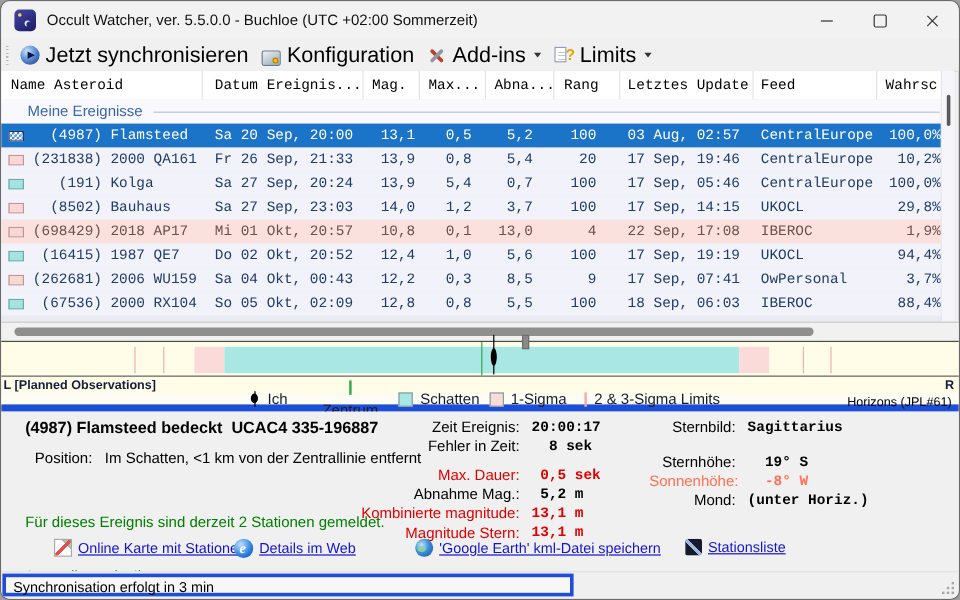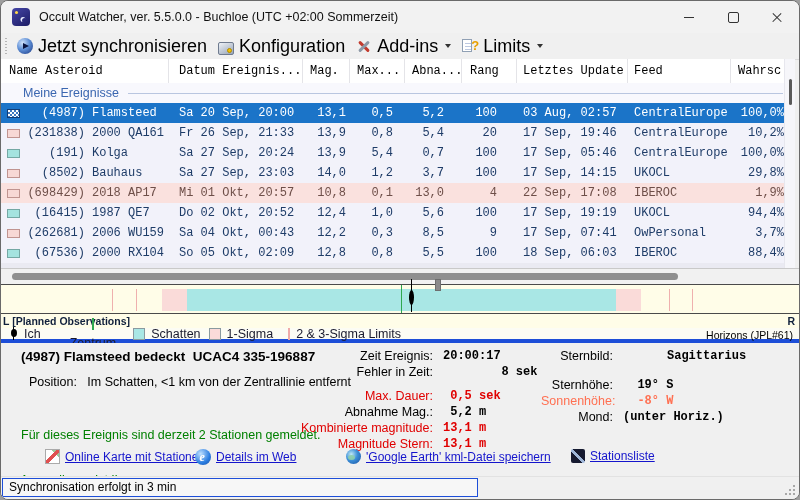--- a/index.html
+++ b/index.html
@@ -107,21 +107,21 @@
   .ich::before{content:"";position:absolute;left:3px;top:0;bottom:1px;width:1px;background:#000;}
   .ich::after{content:"";position:absolute;left:1px;top:11px;width:5px;height:15px;background:#000;border-radius:50%;}
   .thandle{position:absolute;left:434px;top:-6px;width:6px;height:12px;background:#8a8a8a;border:1px solid #6e6e6e;box-sizing:border-box;}
 
   
   .obsrow{position:absolute;top:313px;left:0;right:0;height:14px;background:#fffde8;
           font-size:10.5px;font-weight:bold;color:#10203c;}
   .obsrow .llab{position:absolute;left:2px;top:1px;}
   .obsrow .rlab{position:absolute;right:4px;top:1px;}
   .legend{position:absolute;top:327px;left:0;right:0;height:15px;box-sizing:border-box;background:#fcfcf4;
-          border-bottom:4px solid #1d4ed8;display:flex;align-items:center;font-size:12.5px;color:#1a1a2e;}
+          border-bottom:6px solid #1d4ed8;display:flex;align-items:center;font-size:12.5px;color:#1a1a2e;justify-content:center;}
   .litem{display:flex;align-items:center;gap:6px;}
   .litem:nth-child(1){margin-left:8px;} .litem:nth-child(2){margin-left:29px;flex-direction:column;}
   .litem:nth-child(3){margin-left:17px;} .litem:nth-child(4){margin-left:8px;}
   .litem:nth-child(5){margin-left:15px;}
   .sw{display:inline-block;flex:0 0 auto;}
   .sw-ich{width:9px;height:13px;position:relative;}
   .sw-ich::before{content:"";position:absolute;left:4px;top:0;width:1px;height:13px;background:#000;}
   .sw-ich::after{content:"";position:absolute;left:1.5px;top:2px;width:6px;height:8px;background:#000;border-radius:50%;}
   .sw-center-line{width:2px;height:12px;background:#2fa84f;}
   .sw-shadow-box{width:12px;height:12px;background:#a9e7e5;border:1px solid #8a9aa0;box-sizing:border-box;}
@@ -130,21 +130,21 @@
   .attrib{position:absolute;right:6px;top:1px;font-size:10.5px;color:#000;}
 
   
   .details{position:absolute;top:342px;left:0;right:0;height:133px;background:#f0f0f0;font-size:12.5px;}
   .d-title{position:absolute;left:20px;top:6px;font-weight:bold;font-size:13.5px;white-space:pre;}
   .d-pos{position:absolute;left:28px;top:32px;white-space:pre;}
   .d-st{position:absolute;left:20px;top:55px;line-height:15px;color:#008000;white-space:pre;}
   .d-mid{position:absolute;left:290px;top:5px;}
   .d-right{position:absolute;left:540px;top:5px;}
   .frow{display:flex;align-items:center;height:16px;}
-  .frow.gap{margin-bottom:8px;gap:44px;}
+  .frow.gap{margin-bottom:8px;}
   .d-right .frow.gap{margin-bottom:13px;}
   .flabel{width:142px;text-align:right;white-space:pre;flex:0 0 auto;}
   .d-right .flabel{width:72px;}
   .fval{margin-left:10px;font:bold 12px "Liberation Mono","DejaVu Sans Mono",monospace;white-space:pre;}
   .tone-red{color:#e00000;} .tone-orange{color:#ff7052;} .tone-normal{color:#000;}
 
   
   .links{position:absolute;left:0;top:106px;right:0;height:20px;}
   .link{position:absolute;display:flex;align-items:center;gap:5px;font-size:12px;color:#1414cc;
         text-decoration:underline;cursor:pointer;white-space:pre;}
@@ -158,21 +158,21 @@
   .lki-ie::after{content:"e";position:absolute;left:4.5px;top:0.5px;font:bold italic 12px "Liberation Serif",serif;color:#fff;}
   .lki-earth{width:15px;height:15px;border-radius:50%;
              background:radial-gradient(circle at 35% 35%,#bfe8f5 0%,#3c8fd8 45%,#174f9e 100%);}
   .lki-earth::after{content:"";position:absolute;left:2px;top:6px;width:7px;height:5px;border-radius:50%;background:#8fd0a8;opacity:.85;}
   .lki-station{width:14px;height:14px;border-radius:2px;background:#161a30;
                background-image:linear-gradient(45deg,transparent 40%,#9fb6d8 40%,#9fb6d8 55%,transparent 55%);}
 
   
   .statusbar{position:absolute;left:0;right:0;top:475px;bottom:0;background:#f0f0f0;border-top:1px solid #e2e2e2;}
   .spanel{position:absolute;left:1px;top:1px;width:476px;height:19px;background:#f7f7f7;
-          border:1px solid #1d4ed8;box-sizing:border-box;font-size:12px;line-height:17px;padding-left:6px;}
+          border:3px solid #1d4ed8;box-sizing:border-box;font-size:12px;line-height:17px;padding-left:6px;}
   .gripdots{position:absolute;right:4px;bottom:4px;width:2px;height:2px;background:#a8a8a8;
             box-shadow:0 -4px #a8a8a8,0 -8px #a8a8a8,-4px 0 #a8a8a8,-4px -4px #a8a8a8,-8px 0 #a8a8a8;}
 </style>
 </head>
 <body>
 
 <div class="win">
 
   <div class="titlebar">
     <span class="appicon"></span>

